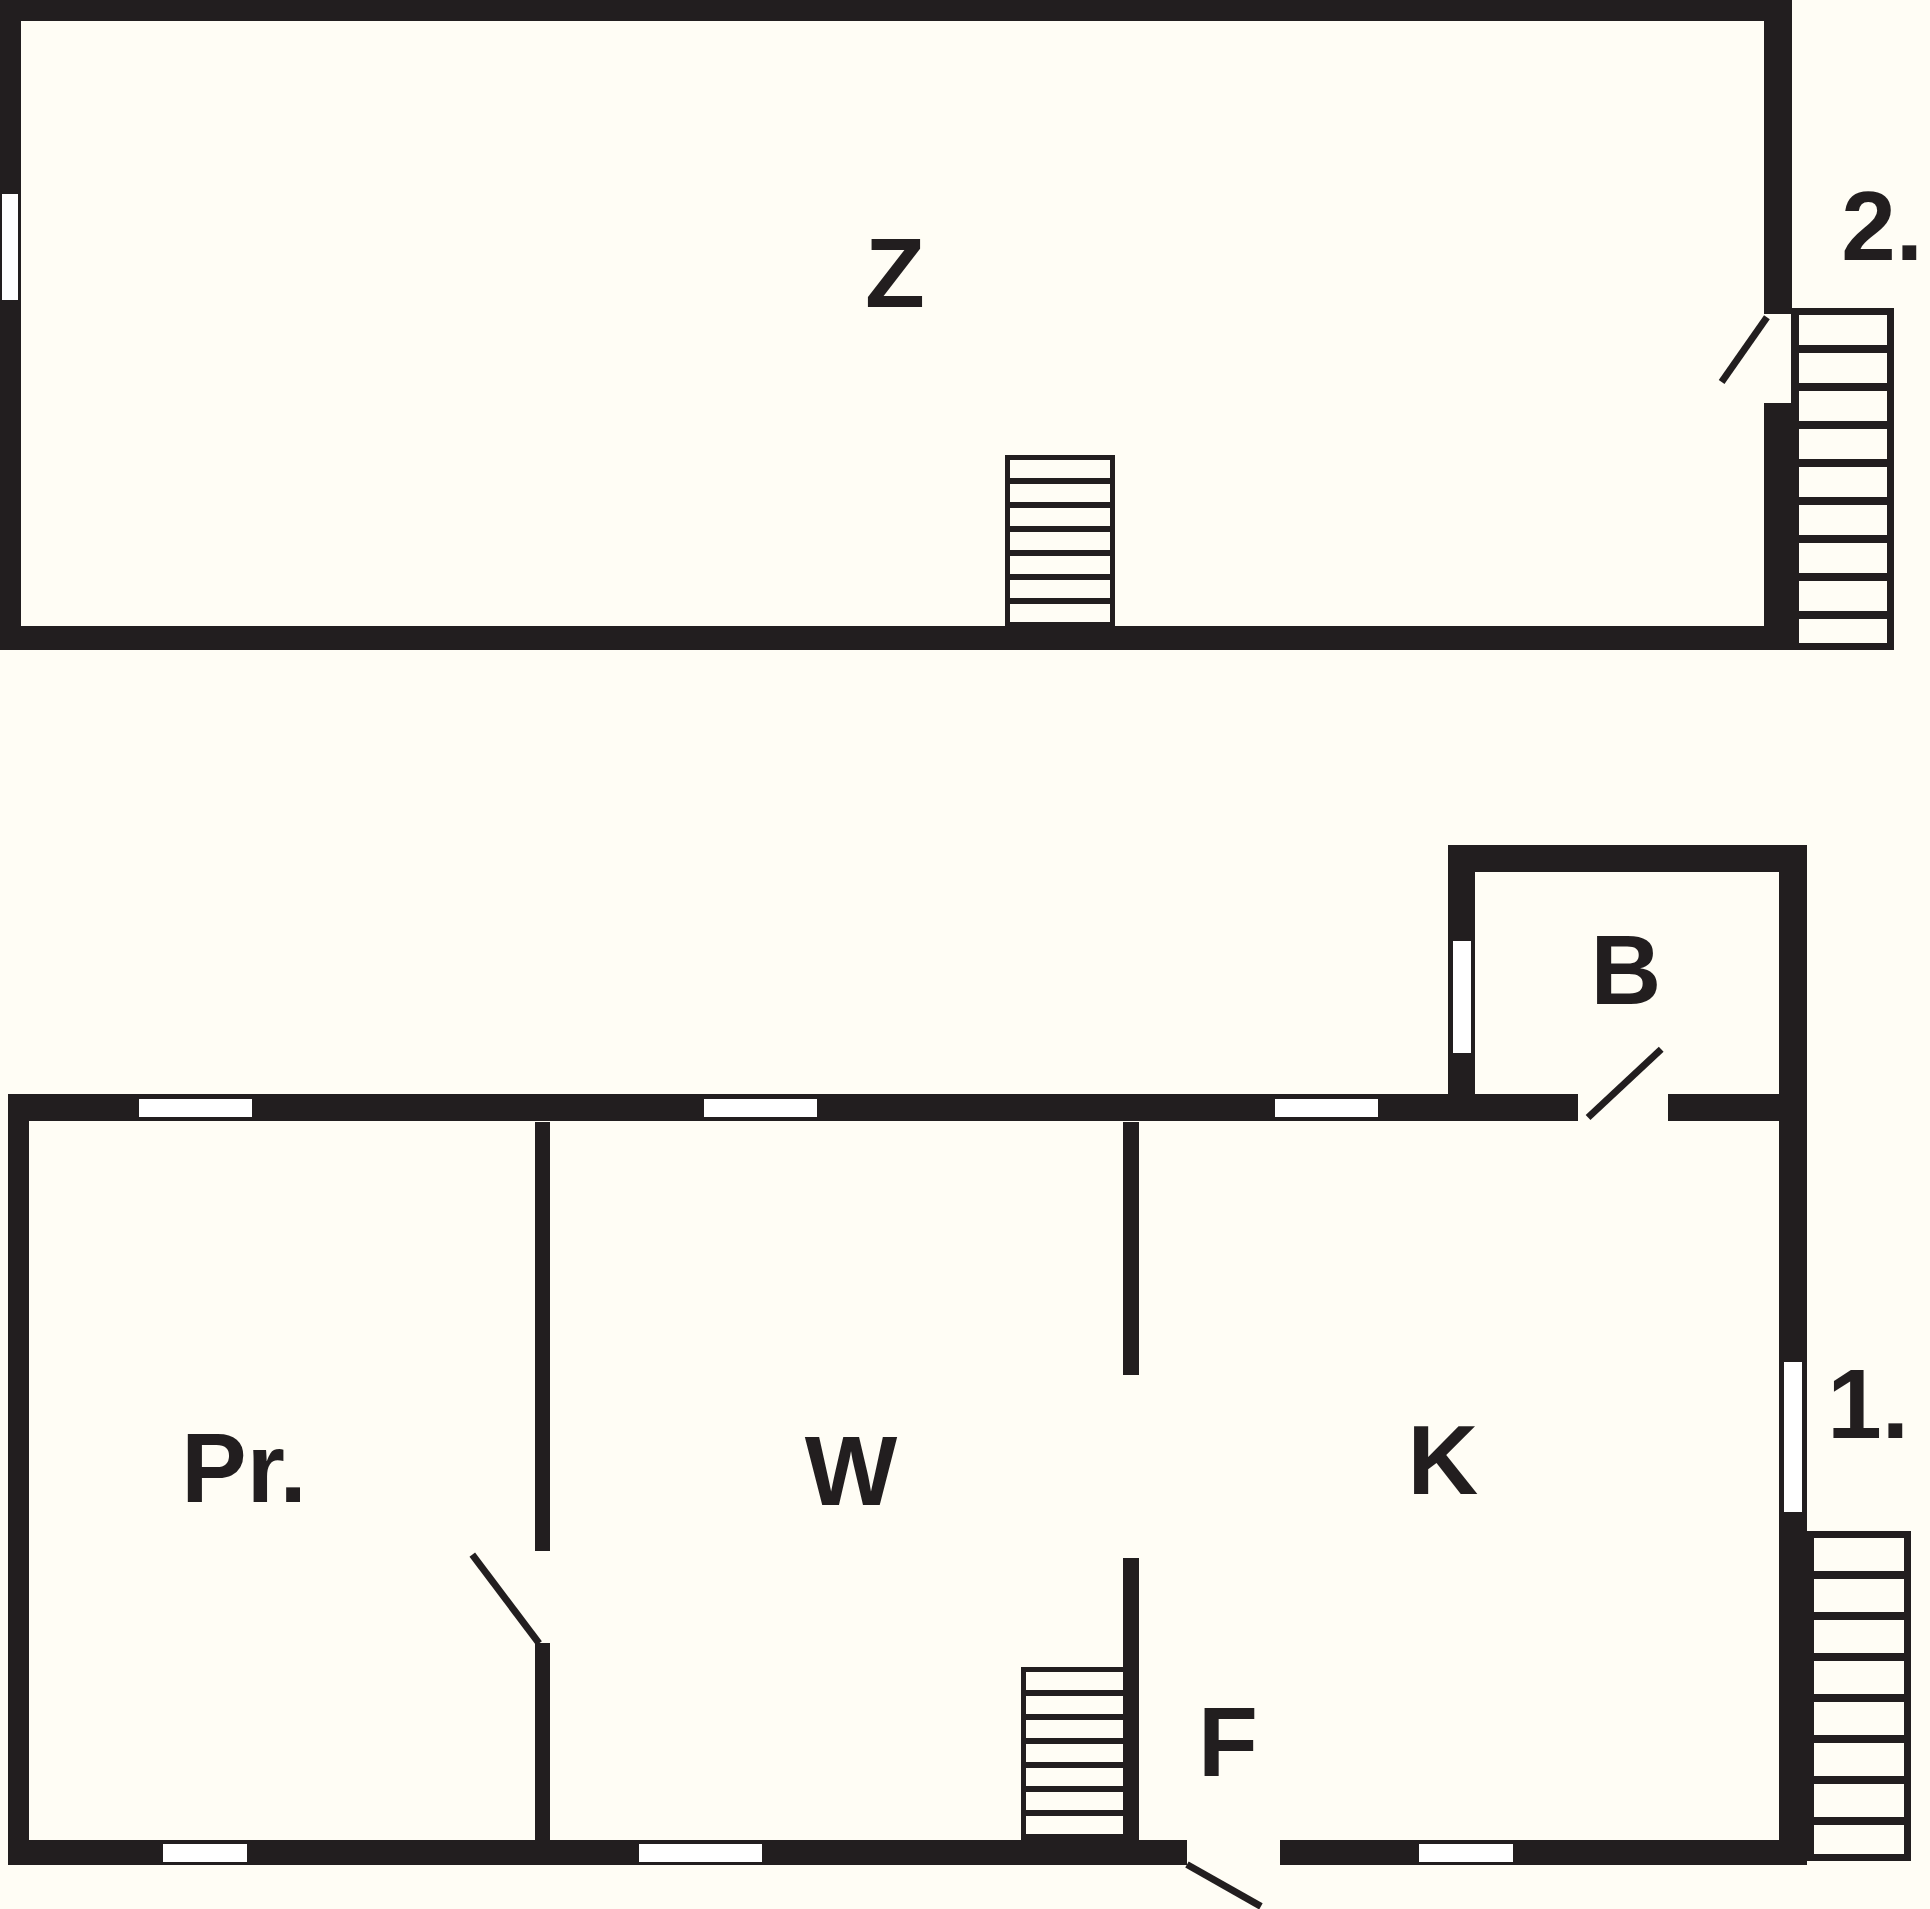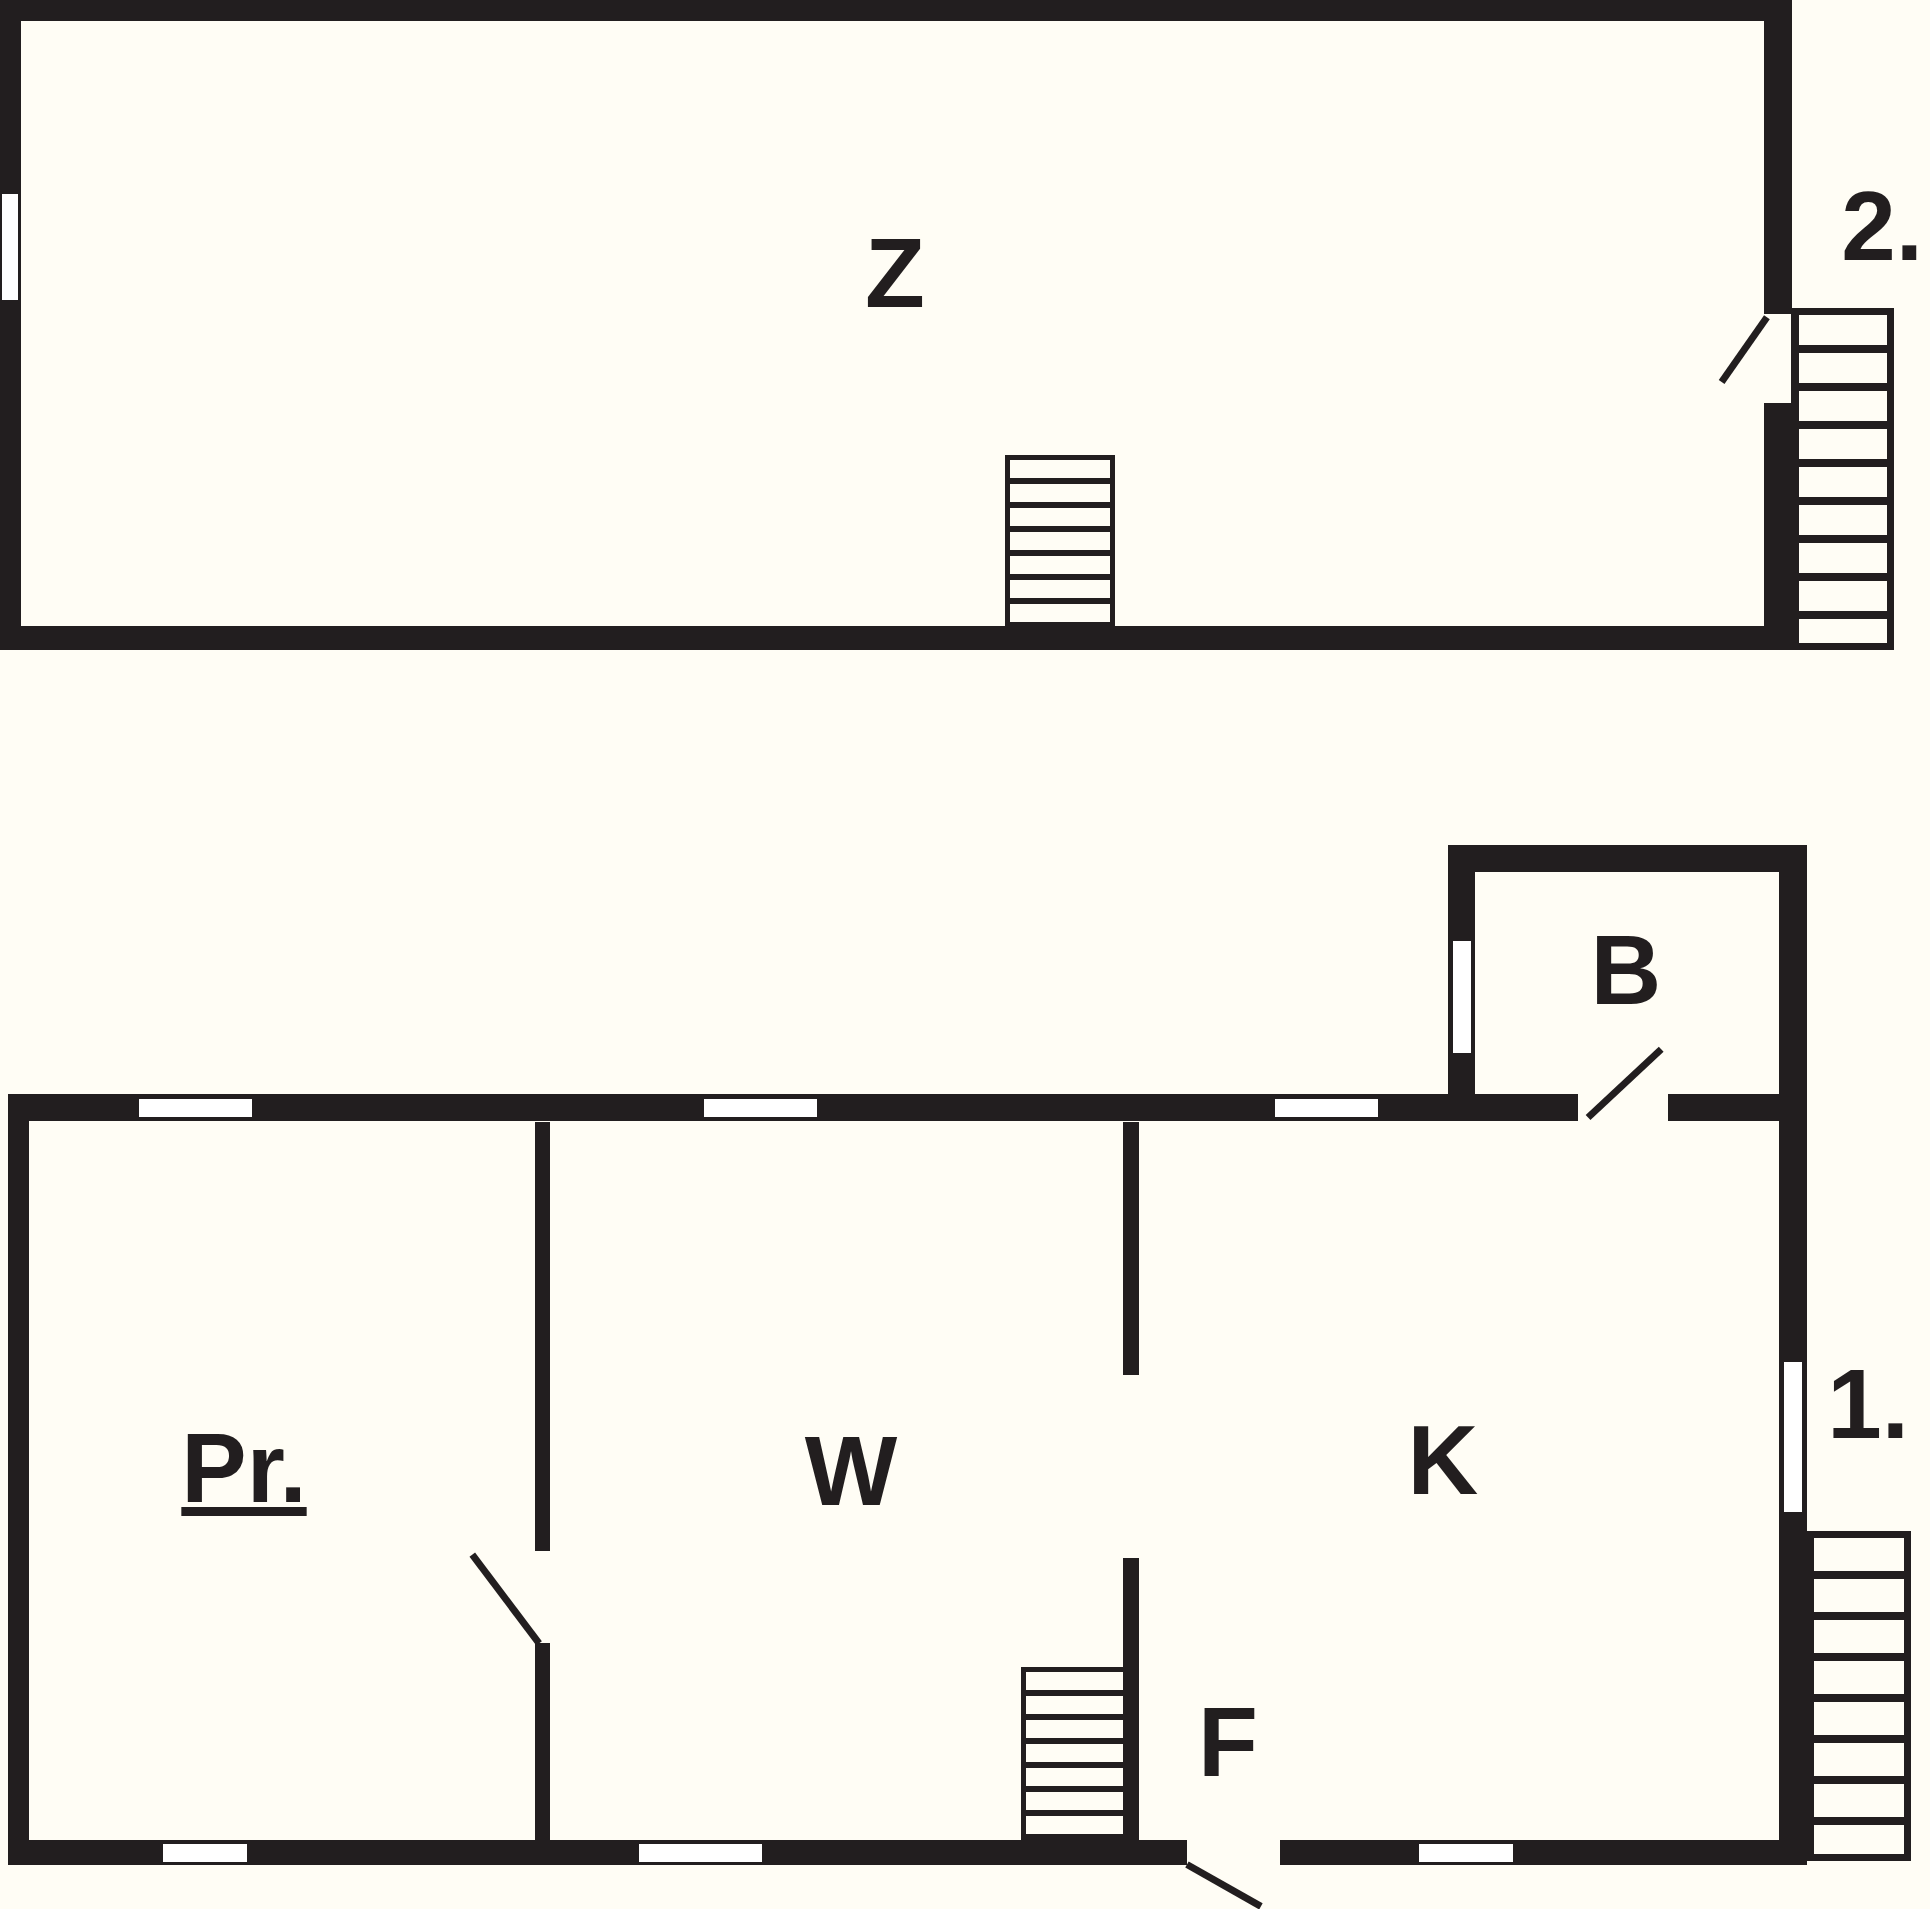--- a/index.html
+++ b/index.html
@@ -133,21 +133,21 @@
 
   <div class="window" style="left:1782px;top:1360px;width:22.4px;height:154px;"></div>
 
   <div class="door-opening" style="left:1187px;top:1840px;width:93px;height:25px;"></div>
   <div class="door-leaf" style="left:1187px;top:1861px;width:85px;transform:rotate(29.5deg);"></div>
 
   <div class="stairs inner" style="left:1021px;top:1667px;width:102px;height:174px;"></div>
 
   <div class="stairs outer wide-steps" style="left:1807px;top:1531px;width:104px;height:330px;"></div>
 
-  <div class="room-label" style="left:244px;top:1468px;text-decoration:underline;">Pr.</div>
+  <div class="room-label" style="left:244px;top:1468px;">Pr.</div>
   <div class="room-label" style="left:851px;top:1471px;">W</div>
   <div class="room-label" style="left:1443px;top:1460px;">K</div>
   <div class="room-label" style="left:1228px;top:1742px;">F</div>
   <div class="room-label" style="left:1626px;top:970px;">B</div>
   <div class="floor-label" style="left:1868px;top:1404px;">1.</div>
 
 </div>
 
 
 </body></html>

